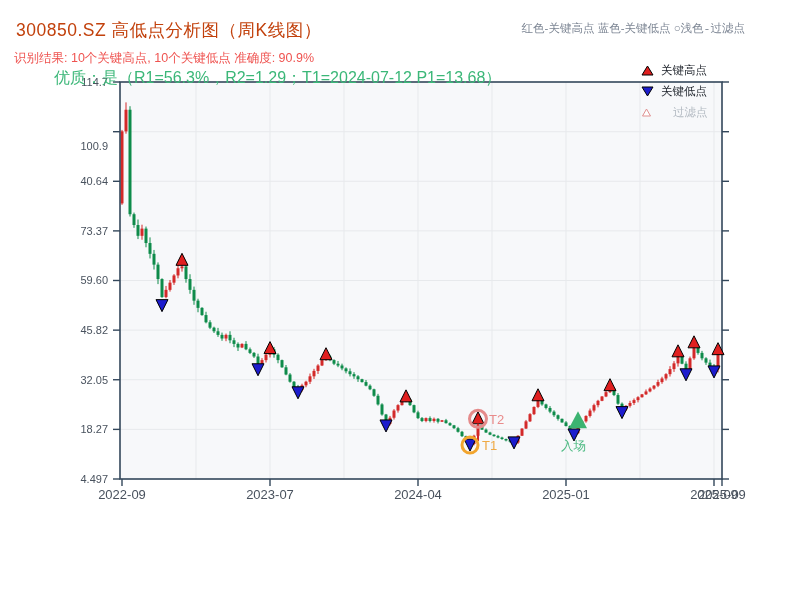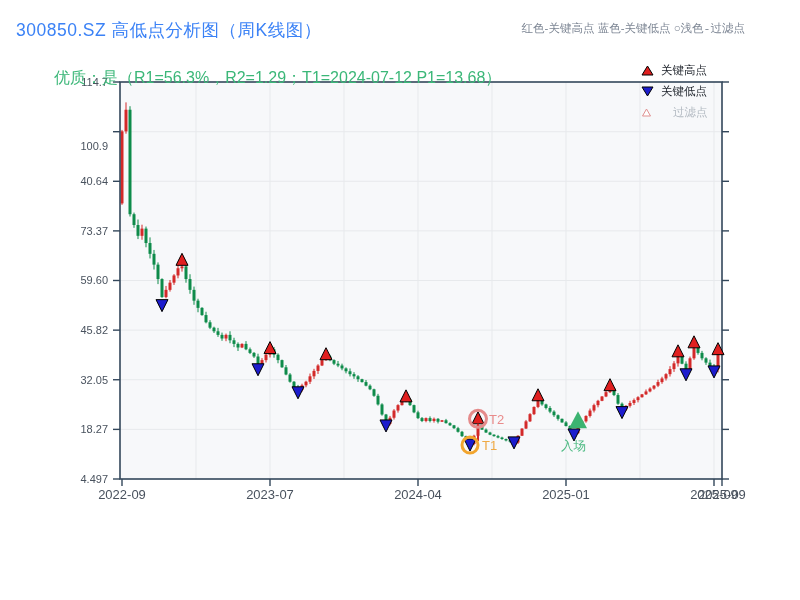--- a/index.html
+++ b/index.html
@@ -1,18 +1,18 @@
 <!DOCTYPE html>
 <html><head>
 <meta charset="utf-8">
 <style>
   html,body{margin:0;padding:0;background:#fff;}
   .report{position:relative;width:800px;height:600px;background:#fff;overflow:hidden;
           font-family:"Liberation Sans","DejaVu Sans",sans-serif;}
-  .page-title{position:absolute;left:16px;top:18px;font-size:17.5px;font-weight:500;color:#3b82f6;letter-spacing:.5px;}
+  .page-title{position:absolute;left:16px;top:18px;font-size:17.5px;font-weight:500;color:#c2410c;letter-spacing:.5px;}
   .color-key{position:absolute;top:21px;right:55px;font-size:11.5px;color:#7d8694;white-space:nowrap;}
   .color-key span{margin-left:0;margin-top:24px;}
   .ck-low{margin-left:26px;}
   .ck-filter{margin-left:14px;font-family:Liberation Mono, monospace;}
   .result-line{position:absolute;left:14px;top:50px;font-size:12.5px;color:#ef5350;}
   .quality-line{position:absolute;left:14px;top:68px;font-size:16px;color:#3bb778;z-index:5;margin-left:40px;}
   svg.chart{position:absolute;left:0;top:0;z-index:1;}
   .axis-layer{position:absolute;left:0;top:0;width:800px;height:600px;z-index:2;pointer-events:none;}
   .ylab{position:absolute;left:36px;width:72px;text-align:right;font-size:11px;color:#49525e;}
   .xlab{position:absolute;width:84px;text-align:center;font-size:13px;color:#49525e;top:487px;}
@@ -418,20 +418,21 @@
     </div>
 
   <div class="page-title">300850.SZ 高低点分析图（周K线图）</div>
 
   <div class="color-key">
     <span class="ck-high">红色-关键高点</span>
     <span class="ck-low">蓝色-关键低点</span>
     <span class="ck-filter">○浅色-过滤点</span>
   </div>
 
+  <div class="result-line">识别结果: 10个关键高点, 10个关键低点  准确度: 90.9%</div>
   <div class="quality-line">优质：是（R1=56.3%，R2=1.29；T1=2024-07-12 P1=13.68）</div>
 
   <div class="legend">
     <div class="legend-row">
       <span class="licon">
         <svg width="13" height="11">
             <polygon points="6.5,1 1,10 12,10" fill="#e01f1f" stroke="#000" stroke-width="1"></polygon>
           </svg>
       </span>
       <span>关键高点</span>

